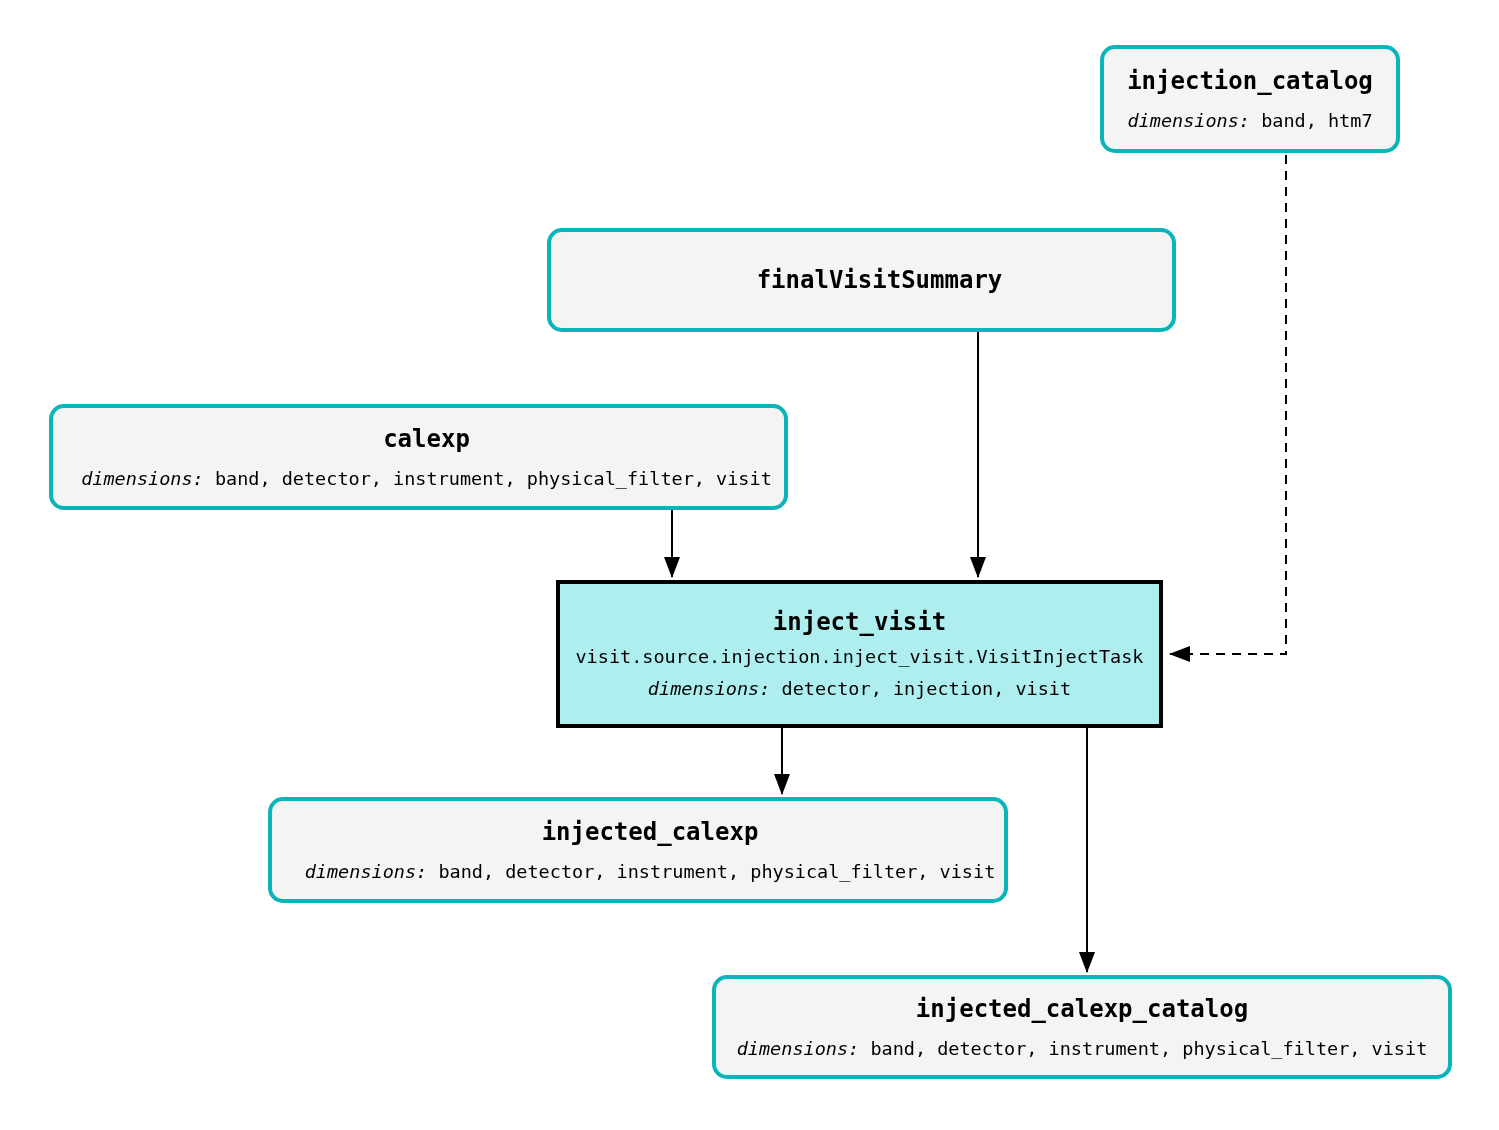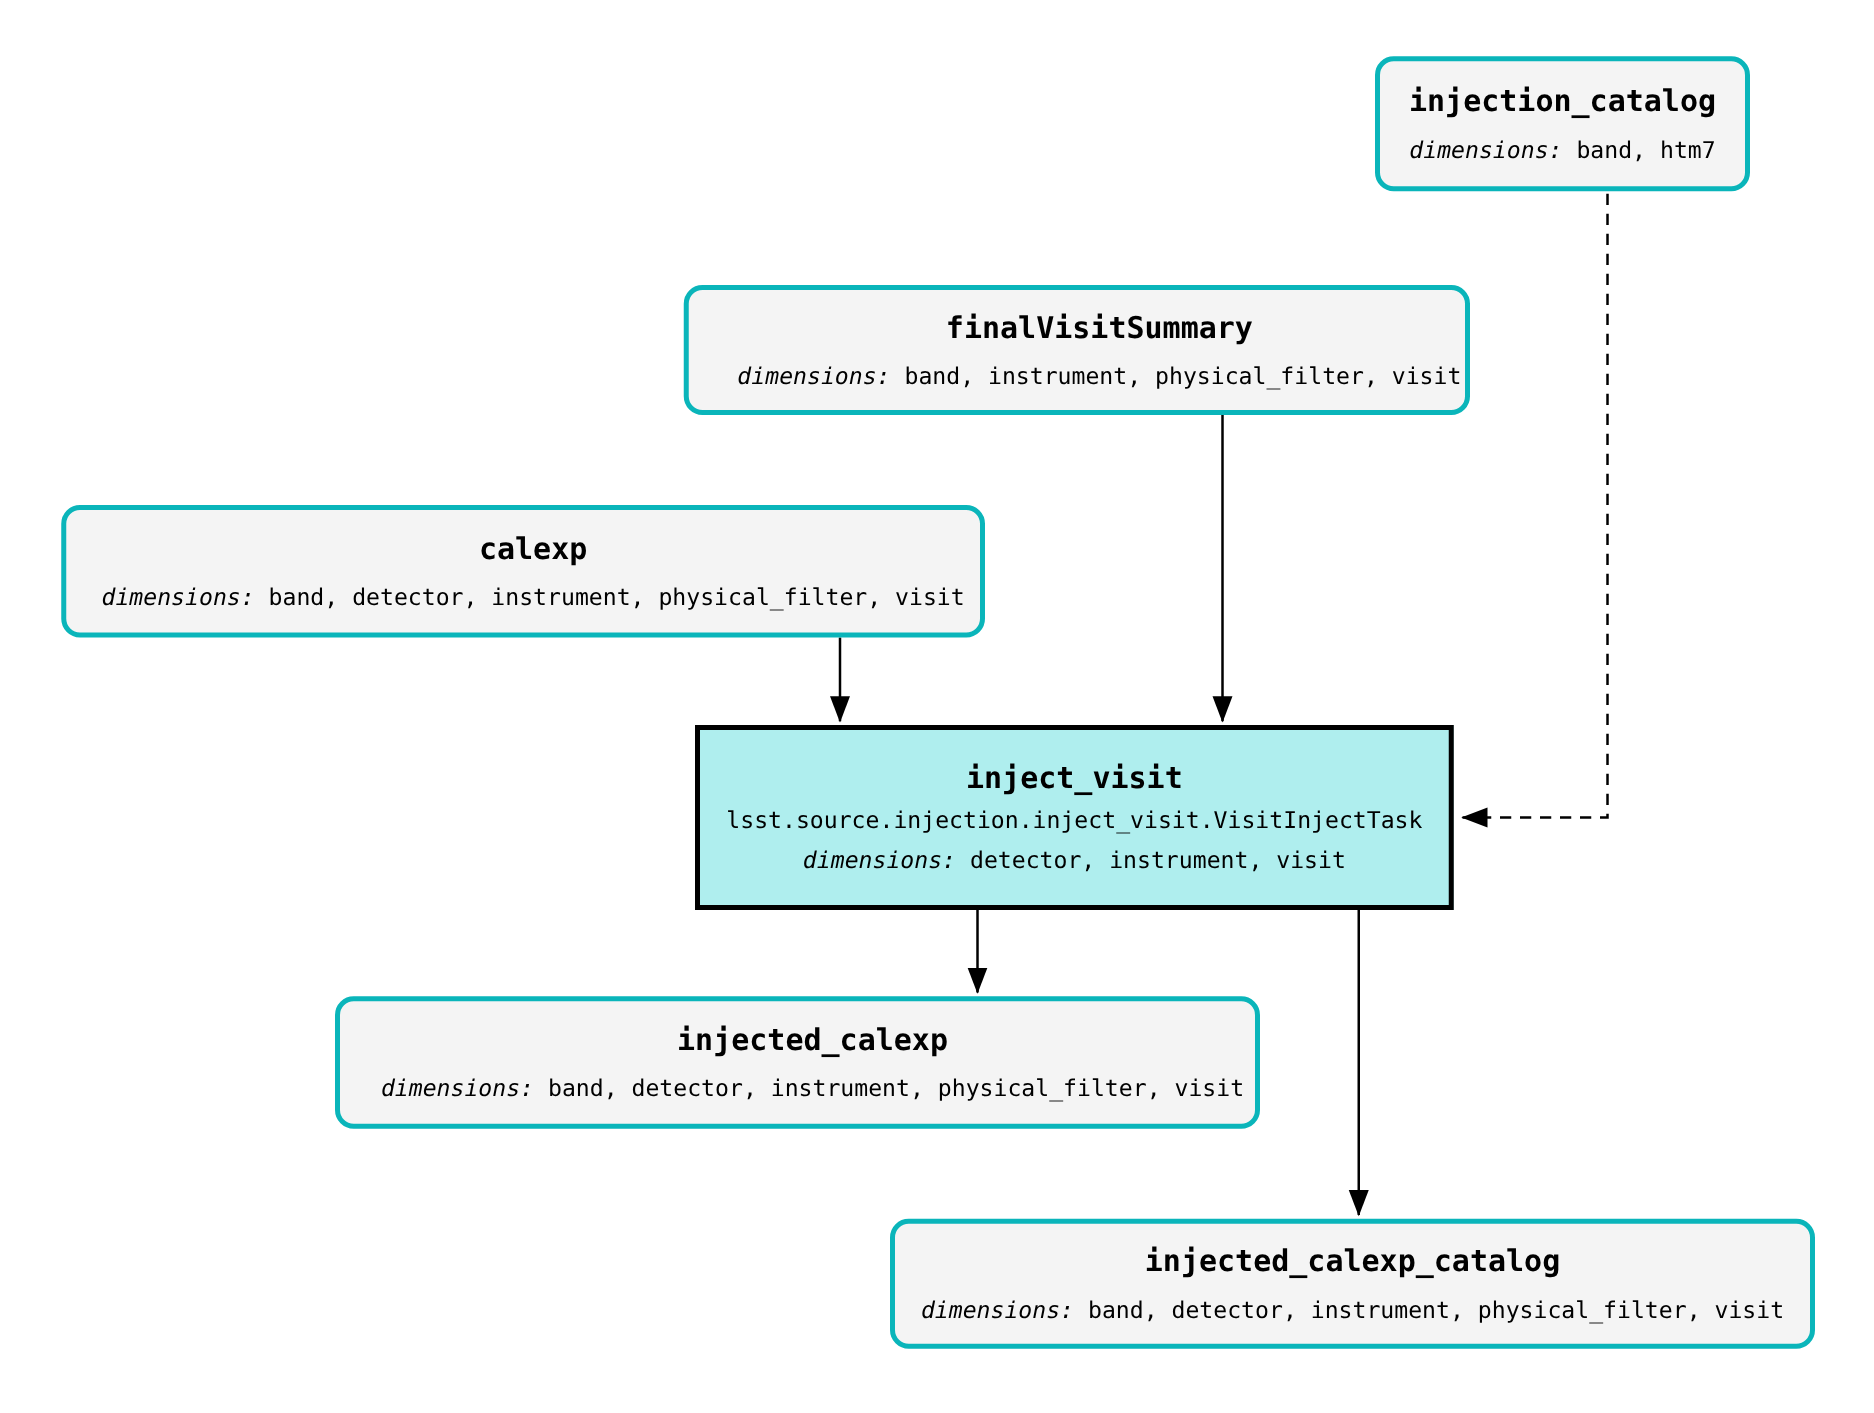--- a/index.html
+++ b/index.html
@@ -88,40 +88,36 @@
   <div class="node dataset" style="left:1100px; top:45px; width:300px; height:108px;">
     <div class="node-title">injection_catalog</div>
     <div class="node-dims">
       <span class="dims-label">dimensions:</span>
       <span>band, htm7</span>
     </div>
   </div>
 
   <div class="node dataset" style="left:547px; top:228px; width:629px; height:104px;padding-left:36px;">
     <div class="node-title">finalVisitSummary</div>
-    <div class="node-dims">
-      <span class="dims-label">dimensions:</span>
-      <span>band, instrument, physical_filter, visit</span>
-    </div>
   </div>
 
   <div class="node dataset" style="left:49px; top:404px; width:739px; height:106px;padding-left:16px;">
     <div class="node-title">calexp</div>
     <div class="node-dims">
       <span class="dims-label">dimensions:</span>
       <span>band, detector, instrument, physical_filter, visit</span>
     </div>
   </div>
 
   <div class="node task" style="left:556px; top:580px; width:607px; height:148px;">
     <div class="node-title">inject_visit</div>
-    <div class="node-class">lsst.source.injection.inject_visit.VisitInjectTask</div>
+    <div class="node-class">visit.source.injection.inject_visit.VisitInjectTask</div>
     <div class="node-dims">
       <span class="dims-label">dimensions:</span>
-      <span>detector, instrument, visit</span>
+      <span>detector, injection, visit</span>
     </div>
   </div>
 
   <div class="node dataset" style="left:268px; top:797px; width:740px; height:106px;padding-left:24px;">
     <div class="node-title">injected_calexp</div>
     <div class="node-dims">
       <span class="dims-label">dimensions:</span>
       <span>band, detector, instrument, physical_filter, visit</span>
     </div>
   </div>

